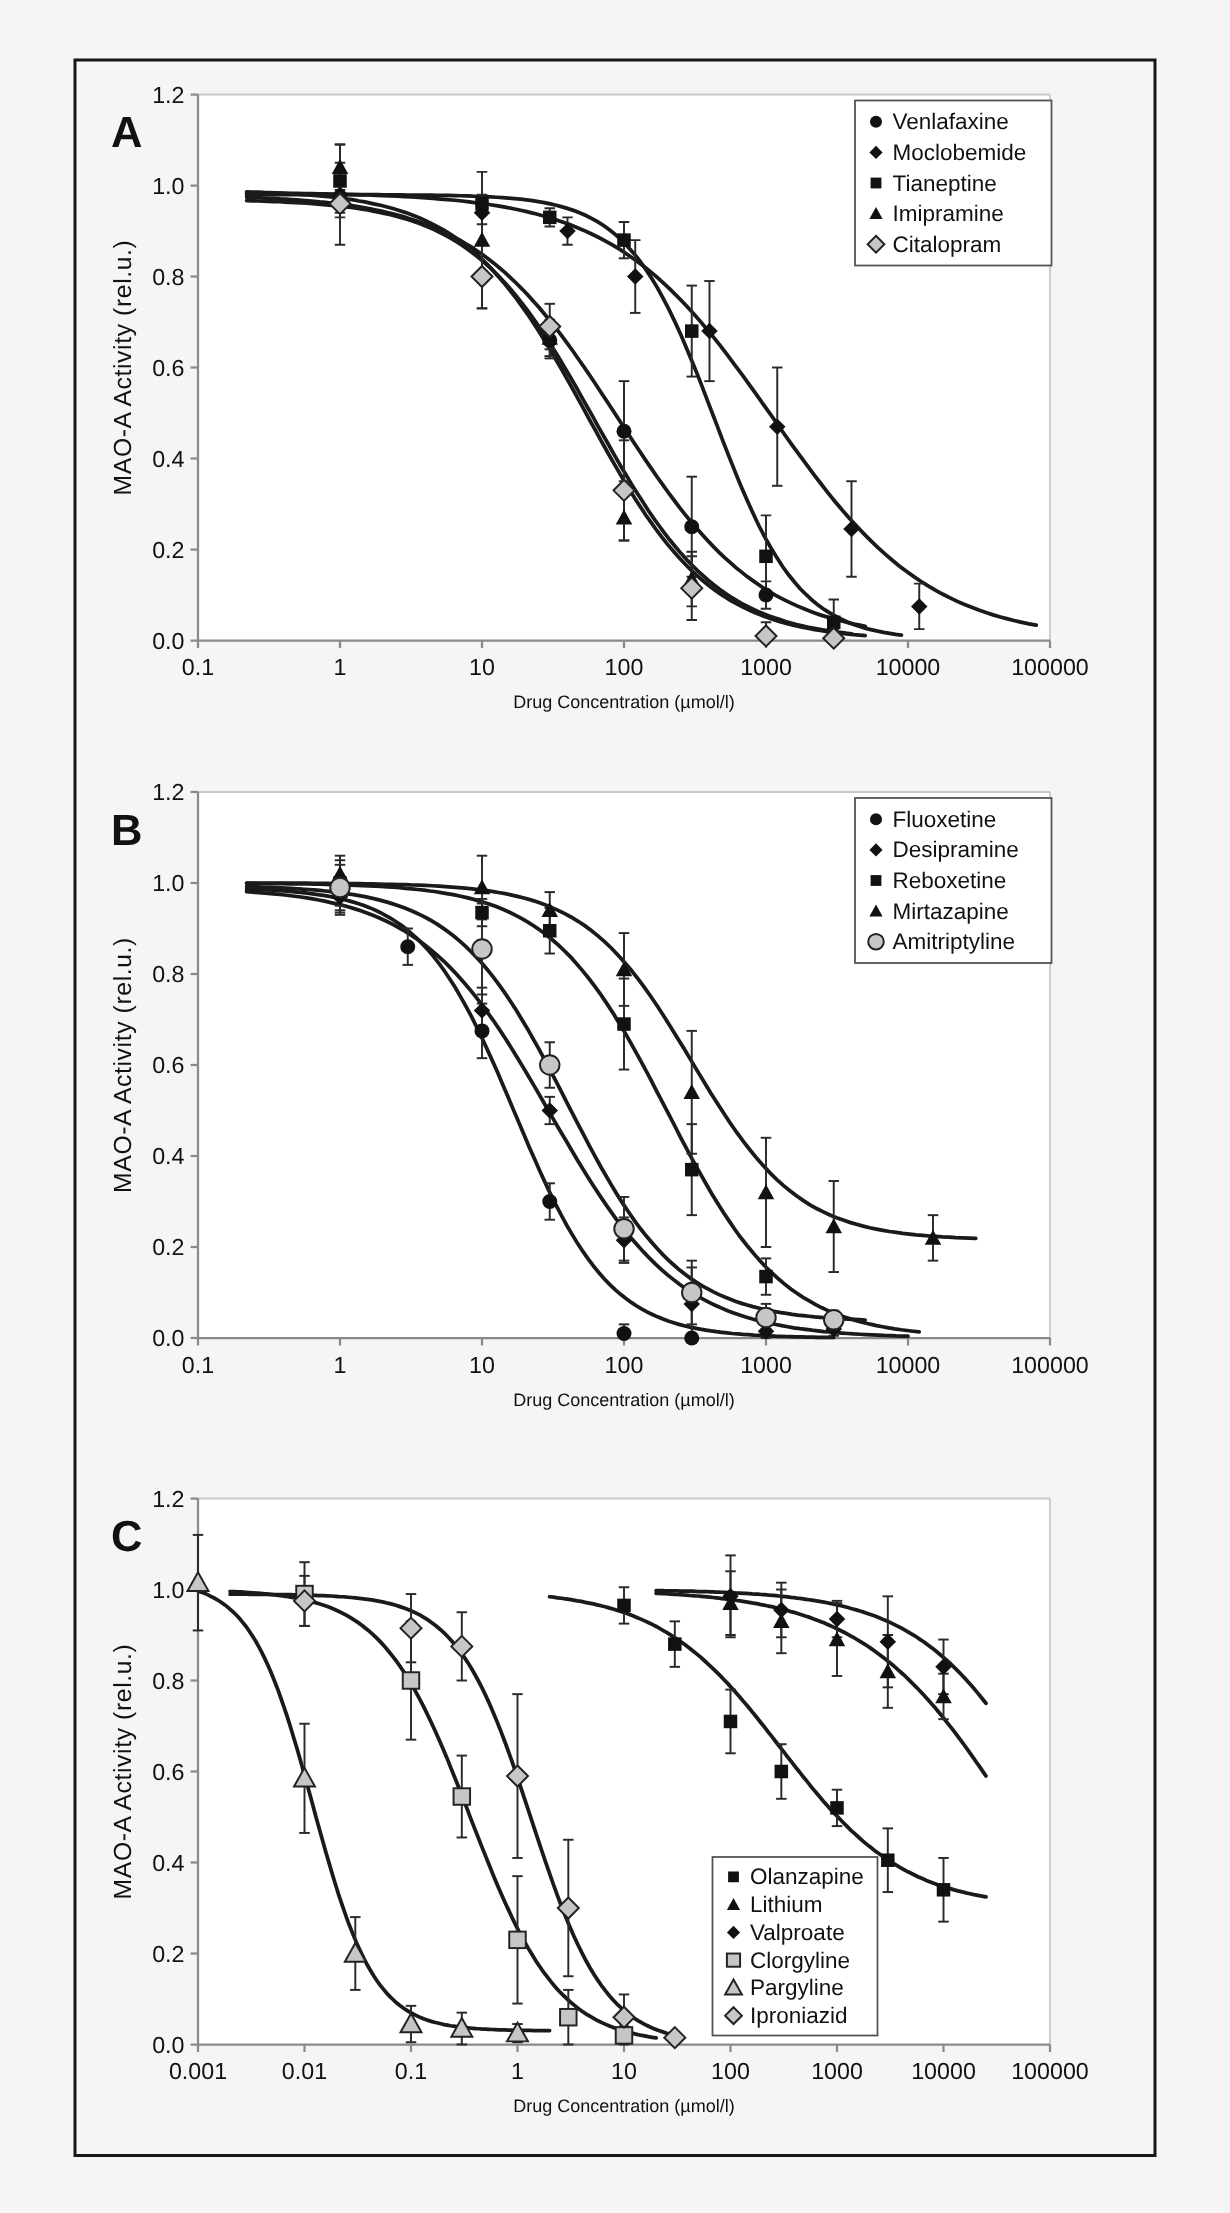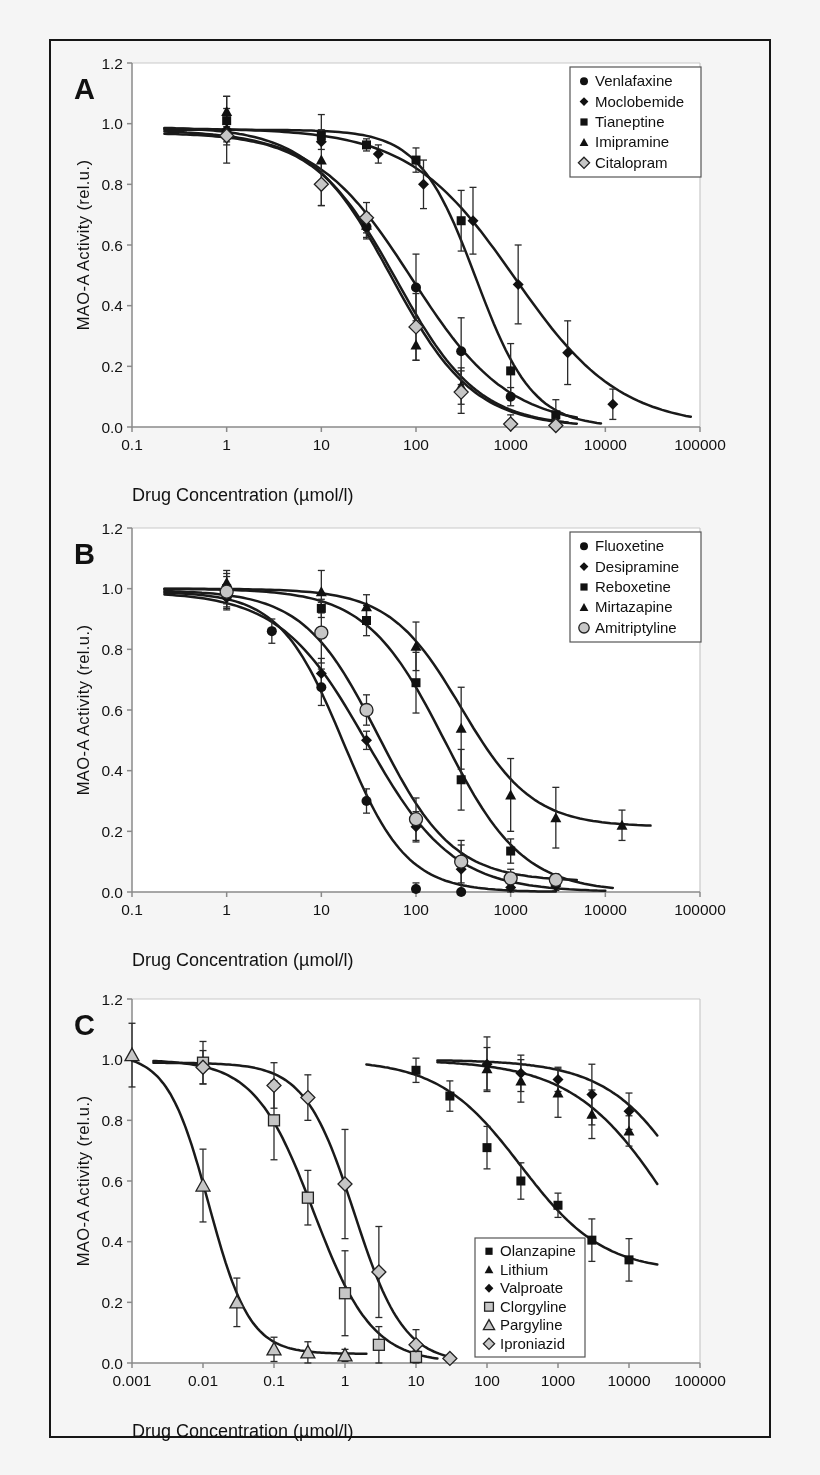--- a/index.html
+++ b/index.html
@@ -15,22 +15,22 @@
     border:2px solid #161616;background:#f5f5f5;
   }
   .panel{position:absolute;left:32px;width:740px;height:462px}
   .p0{top:27px}.p1{top:492px}.p2{top:963px}
   .panel svg{position:absolute;left:0;top:0;display:block}
   .panel-letter{
     position:absolute;left:42px;top:46px;
     font-size:29px;font-weight:bold;letter-spacing:0.5px;
   }
   .xlabel{
-    position:absolute;left:100px;width:568px;top:458px;
-    font-size:18px;
+    position:absolute;left:100px;width:568px;top:434px;
+    text-align:center;font-size:12px;
   }
   .ylabel{
     position:absolute;left:51px;top:218px;
     transform:translate(-50%,-50%) rotate(-90deg);
     white-space:nowrap;font-size:16.5px;letter-spacing:0.4px;
   }
   svg text{font-family:"Liberation Sans", sans-serif}
 </style>
 </head>
 <body>

